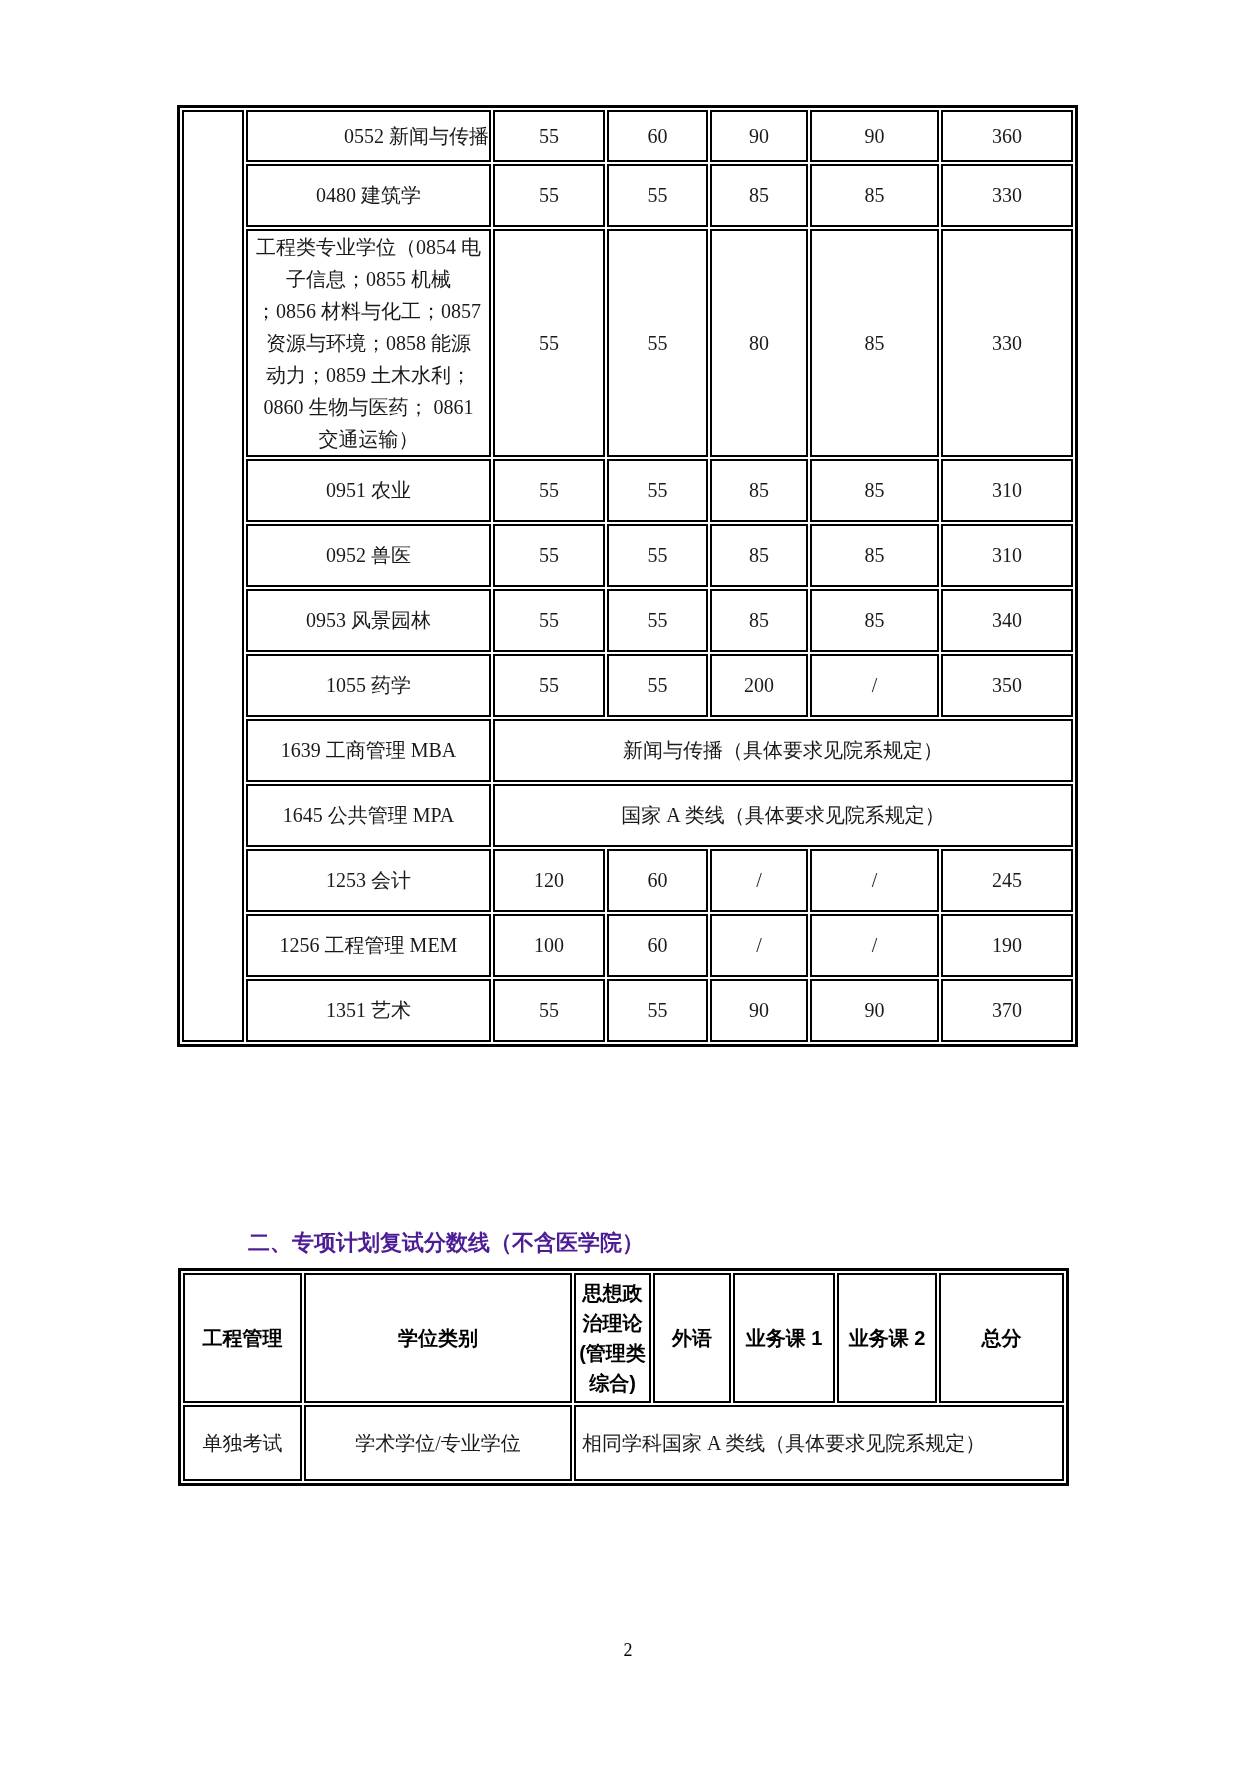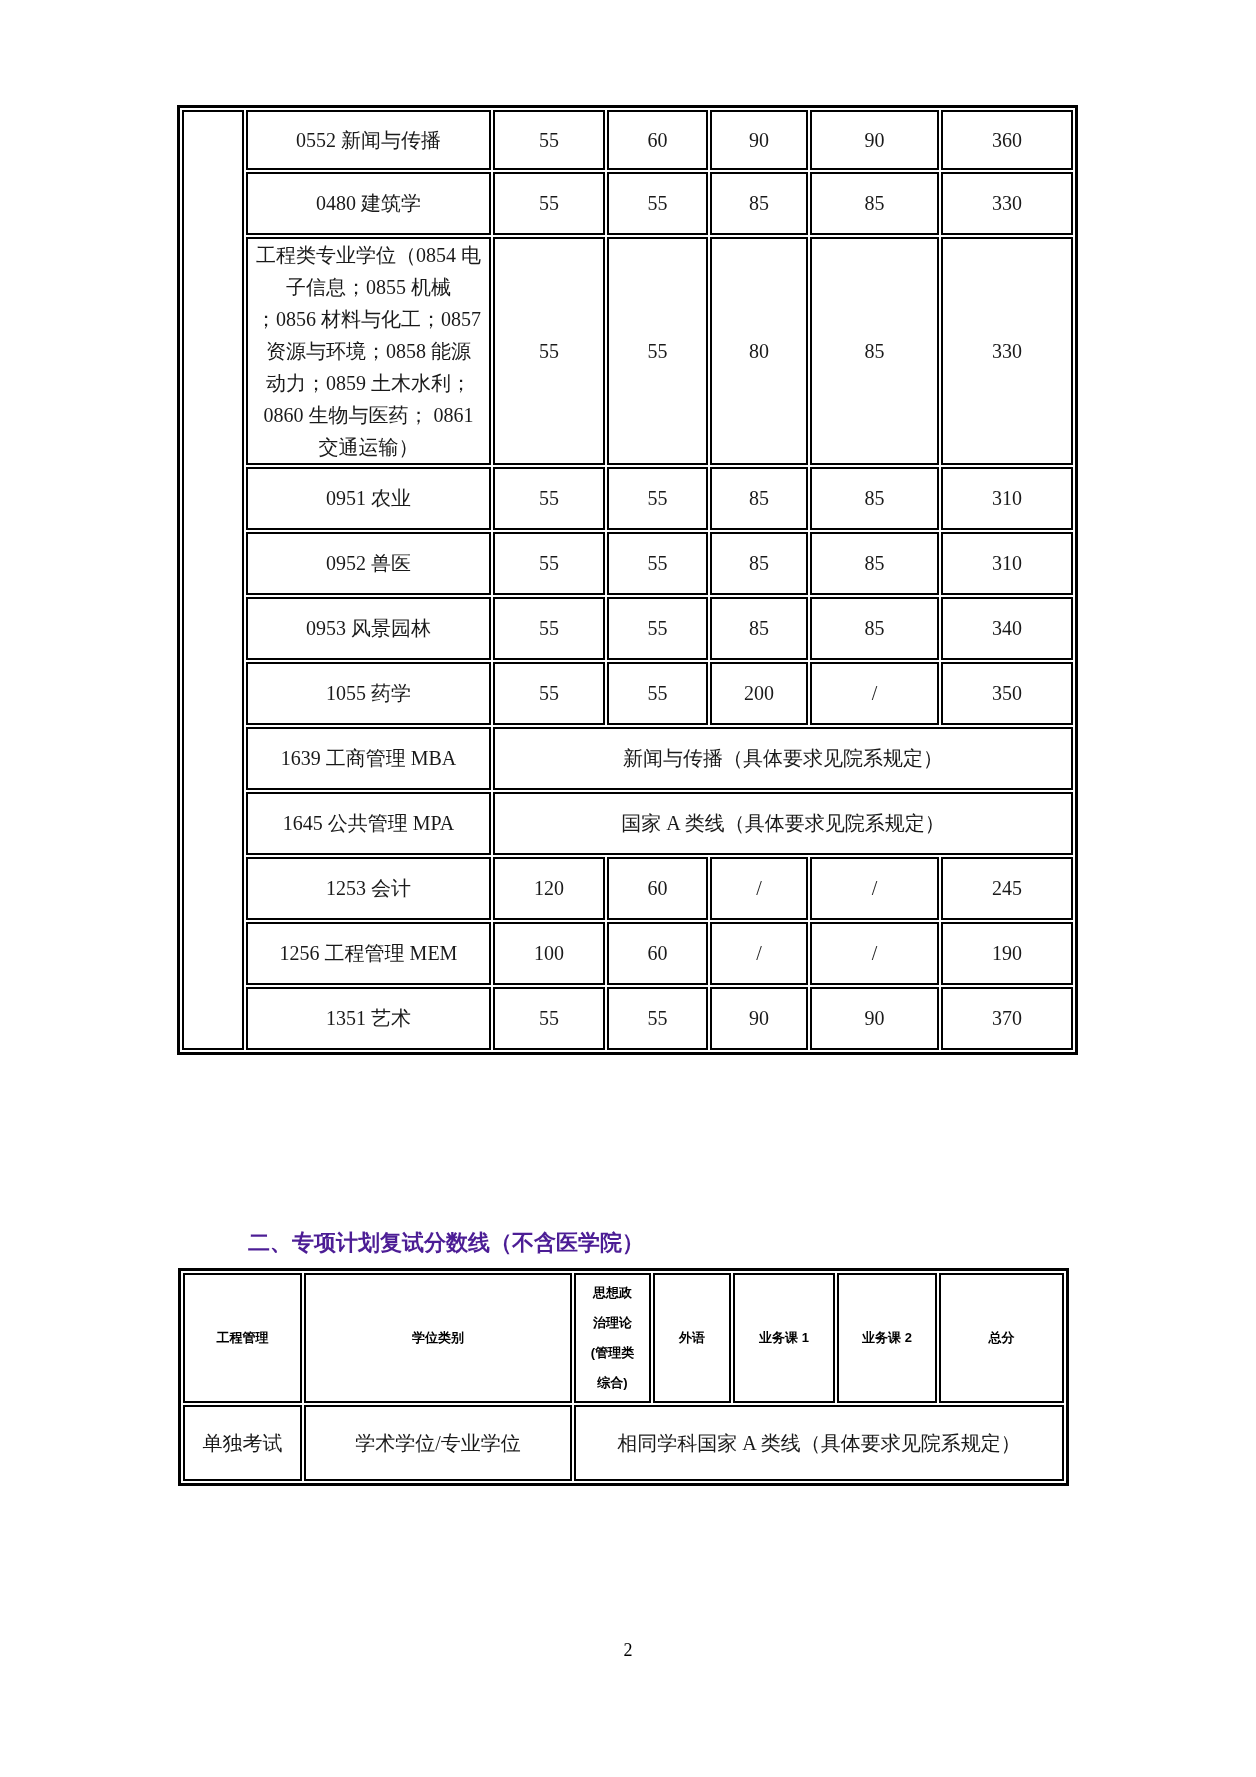--- a/index.html
+++ b/index.html
@@ -25,45 +25,45 @@
     vertical-align: middle;
     font-size: 20px;
     line-height: 1.55;
     white-space: pre-line;
     overflow: hidden;
     font-weight: normal;
   }
   
   #table1 { left: 177px; top: 105px; width: 901px; }
   #table1 td.corner { border-right: 2px solid #000; }
-  #table1 .h-first  { height: 60px; }
+  #table1 .h-first  { height: 52px; text-align: right; }
   #table1 .h-norm   { height: 63px; }
   #table1 .h-big    { height: 224px; line-height: 32px; font-family: Liberation Serif, serif; }
   
   #section2-title {
     position: absolute;
     left: 248px; top: 1228px;
     font-family: "Liberation Sans", "DejaVu Sans", sans-serif;
     font-weight: bold;
     font-size: 22px;
     color: #4c1d95;
   }
   
   #table2 { left: 178px; top: 1268px; width: 891px; }
   #table2 th {
     font-family: "Liberation Sans", "DejaVu Sans", sans-serif;
     font-weight: bold;
-    font-size: 13px;
+    font-size: 20px;
     line-height: 30px;
     height: 130px;
     color: #000;
   }
   #table2 .h-r1 { height: 88px; }
   #table2 .h-r2 { height: 76px; }
-  #table2 td.left-note { text-align: center; padding-left: 0; }
+  #table2 td.left-note { text-align: left; padding-left: 6px; }
   
   #page-number {
     position: absolute;
     left: 0; top: 1640px;
     width: 1256px;
     text-align: center;
     font-size: 18px;
     color: #000;
   }
 </style>

